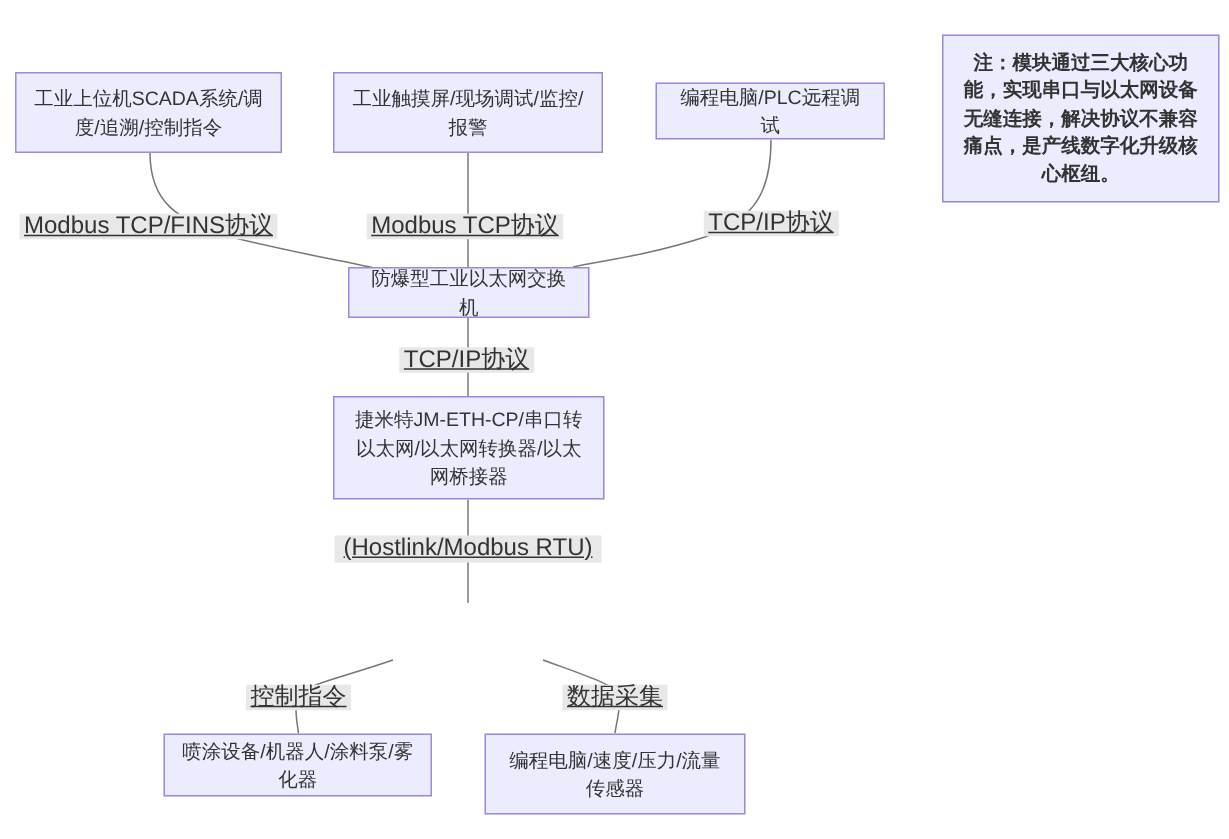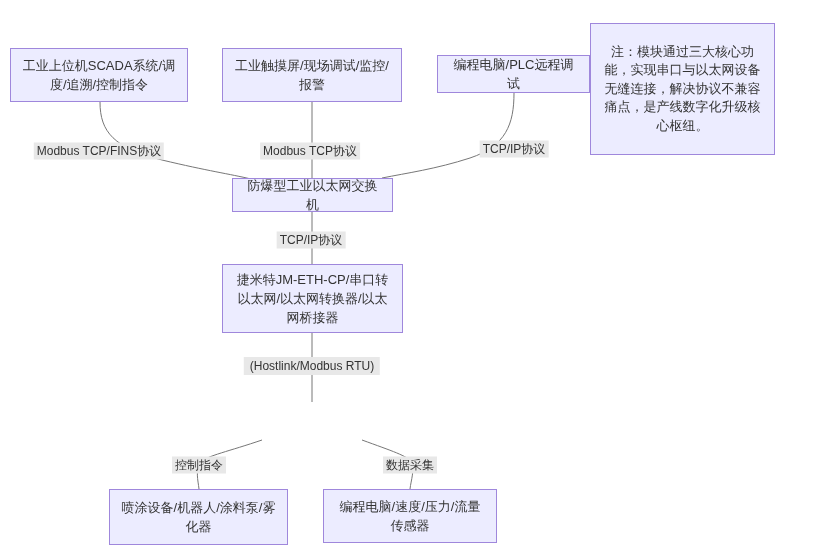--- a/index.html
+++ b/index.html
@@ -48,25 +48,26 @@
   }
   .node-note {
     line-height: 18.5px;
     padding: 4px 12px;
   }
   .edge-label {
     position: absolute;
     z-index: 1;
     transform: translate(-50%, -50%);
     background: var(--edge-label-bg, #e8e8e8);
-    font-size: 12px;
+    font-size: 16px;
     line-height: 15px;
     padding: 1px 3px;
     text-align: left;
     white-space: nowrap;
+    text-decoration: underline;
   }
   .edge-label.two-line { line-height: 16px; padding: 1px 6px; }
 </style>
 </head>
 <body>
 
 <div class="canvas">
 
   <svg class="edges" viewBox="0 0 819 559" aria-hidden="true">
     <path class="edge" d="M 100,102 C 100,132 114,148 162,160 C 208,171 230,174 251,179"></path>
@@ -83,34 +84,34 @@
   </div>
 
   <div class="node" style="left:437px; top:55px; width:153px; height:38px;">
     <span>编程电脑/PLC远程调试</span>
   </div>
 
   <div class="node" style="left:222px; top:48px; width:180px; height:54px;">
     <span>工业触摸屏/现场调试/监控/报警</span>
   </div>
 
-  <div class="node node-note" style="left:590px; top:23px; width:185px; height:132px;">
+  <div class="node node-note" style="left:628px; top:23px; width:185px; height:112px;font-weight:bold;">
     <span>注：模块通过三大核心功能，实现串口与以太网设备无缝连接，解决协议不兼容痛点，是产线数字化升级核心枢纽。</span>
   </div>
 
   <div class="node" style="left:232px; top:178px; width:161px; height:34px;">
     <span>防爆型工业以太网交换机</span>
   </div>
 
   <div class="node" style="left:222px; top:264px; width:181px; height:69px;">
     <span>捷米特JM-ETH-CP/串口转以太网/以太网转换器/以太网桥接器</span>
   </div>
 
 
-  <div class="node" style="left:109px; top:489px; width:179px; height:56px;">
+  <div class="node" style="left:109px; top:489px; width:179px; height:42px;">
     <span>喷涂设备/机器人/涂料泵/雾化器</span>
   </div>
 
   <div class="node" style="left:323px; top:489px; width:174px; height:54px;">
     <span>编程电脑/速度/压力/流量传感器</span>
   </div>
 
   <div class="edge-label" style="left:99px; top:151px;">Modbus TCP/FINS协议</div>
 
   <div class="edge-label" style="left:310px; top:151px;">Modbus TCP协议</div>

